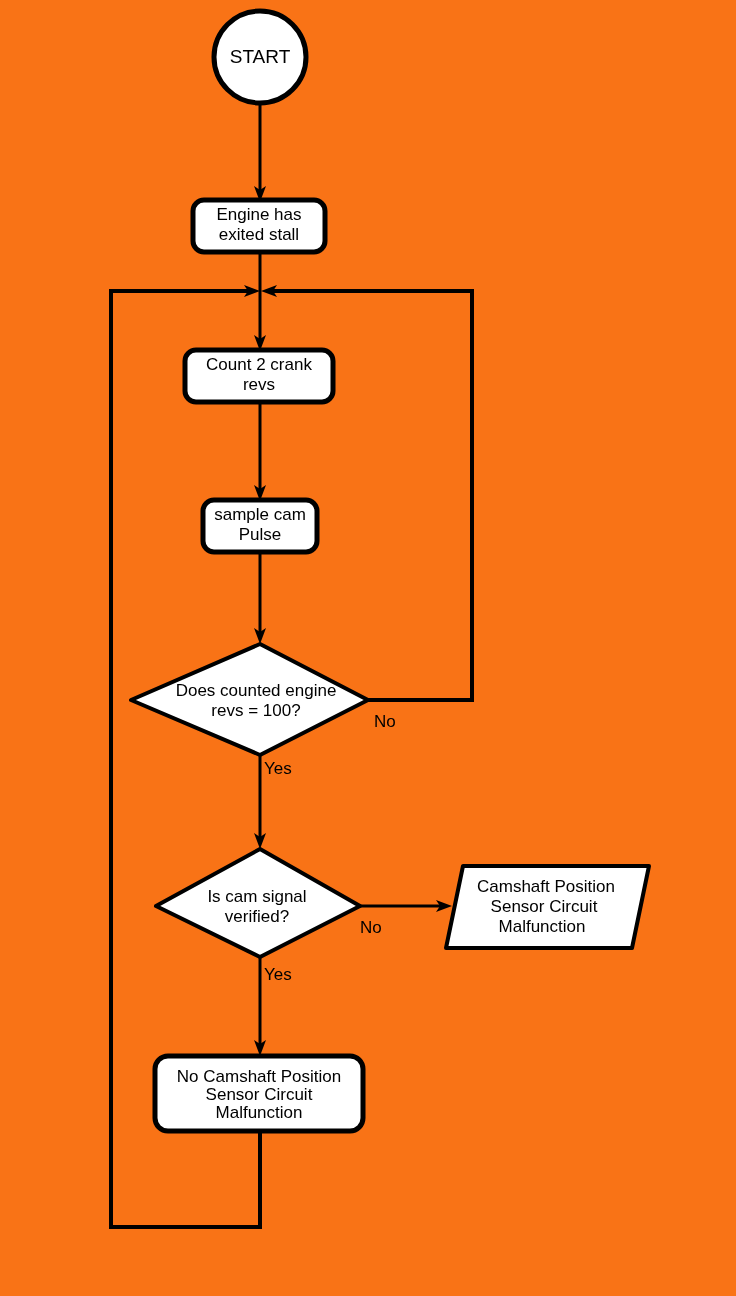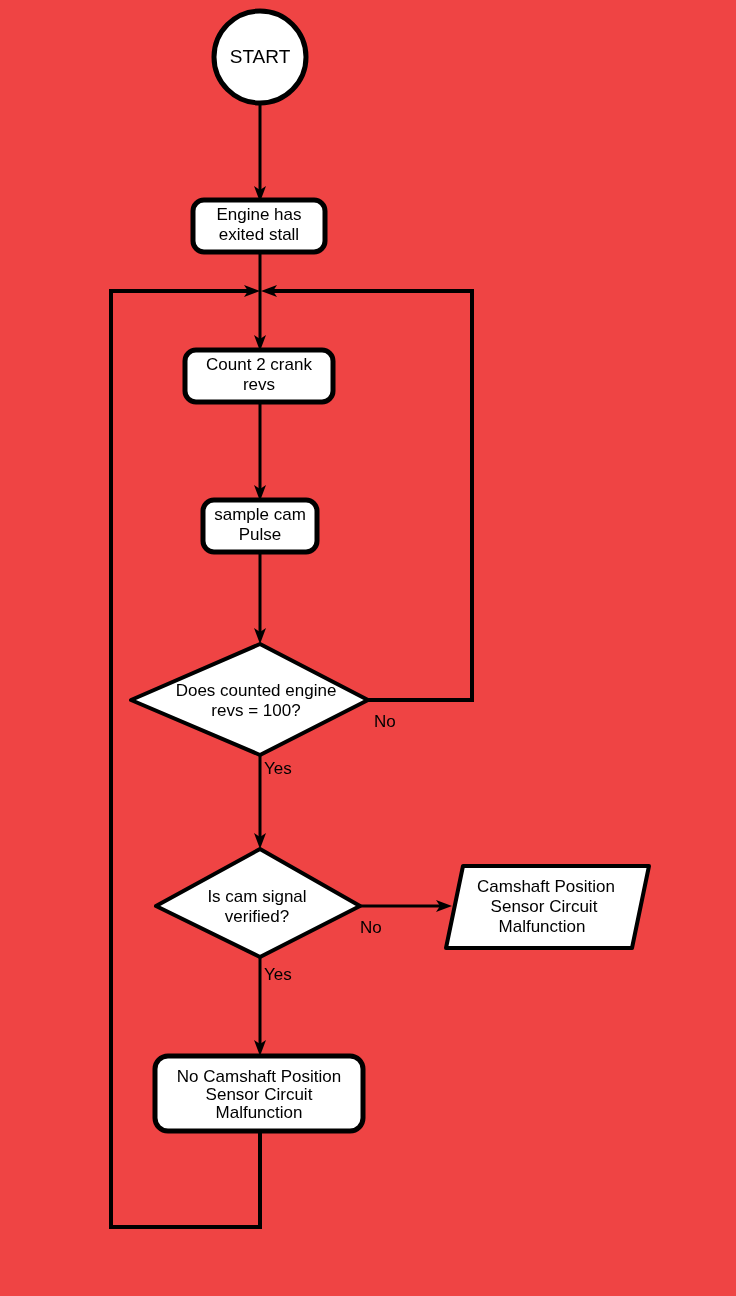--- a/index.html
+++ b/index.html
@@ -10,21 +10,21 @@
   body {
     width: 736px;
     height: 1296px;
     overflow: hidden;
     font-family: "Liberation Sans", sans-serif;
   }
   #flowchart-root {
     position: relative;
     width: 736px;
     height: 1296px;
-    background: #ef4444;
+    background: #f97316;
   }
   svg#flow-svg {
     display: block;
     width: 736px;
     height: 1296px;
   }
   .shape {
     fill: #ffffff;
     stroke: #000000;
     stroke-width: 4;

